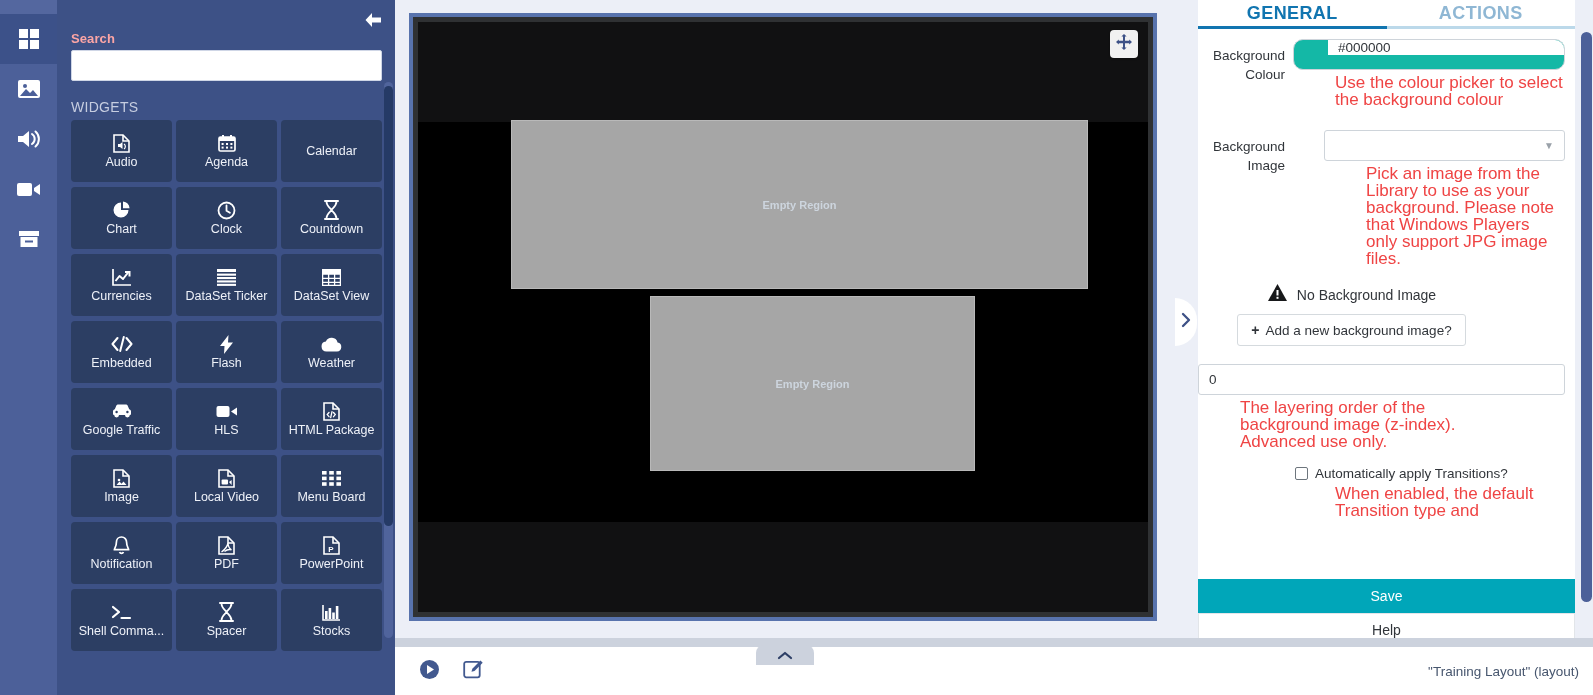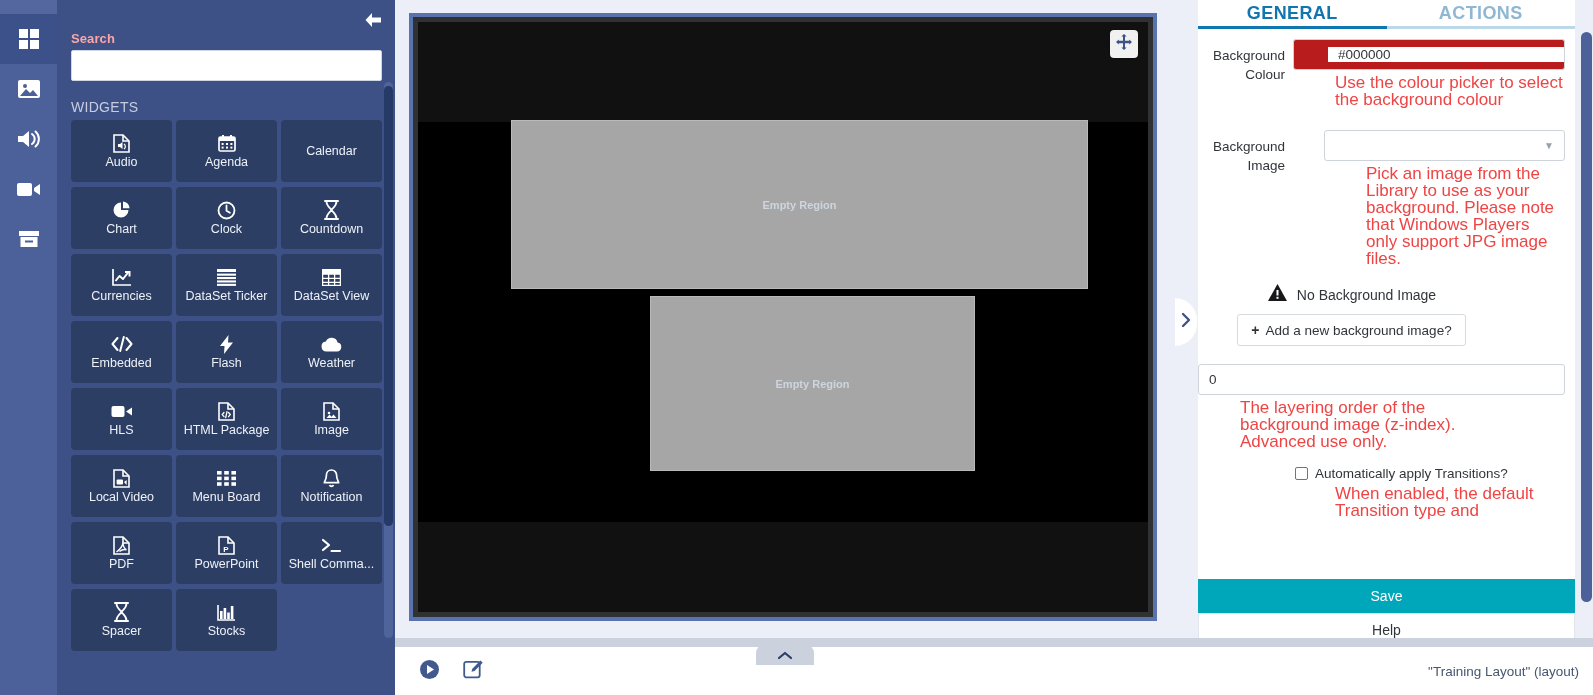--- a/index.html
+++ b/index.html
@@ -176,23 +176,23 @@
     position: relative;
   }
   .form-row { display: flex; margin-bottom: 2px; }
   .form-label {
     width: 95px; flex: 0 0 95px; text-align: right;
     font-size: 13.5px; color: #31353a; padding-top: 7px; padding-right: 8px;
     line-height: 19px;
   }
   .form-field { flex: 1 1 auto; }
   .color-input-wrap {
-    display: flex; align-items: center;
-    border: 1px solid #ced4da; border-radius: 3px; height: 31px;
-    background: #b91c1c; overflow: hidden;
+    display: flex; align-items: flex-start;
+    border: 1px solid #ced4da; border-radius: 10px; height: 31px;
+    background: #14b8a6; overflow: hidden;
   }
   .color-swatch { width: 34px; background: #000; cursor: pointer; flex: 0 0 34px; }
   .color-text {
     flex: 1; border: 0; outline: none; padding: 0 10px; font-size: 13.5px;
     color: #31353a; font-family: "Liberation Sans", sans-serif;
   }
   .help-text {
     font-size: 17px; color: #ef4444; line-height: 17px;
     padding: 4px 0 0 2px; max-width: 268px; margin-left: 40px;
   }
@@ -445,20 +445,32 @@
             </span>
             <span class="wlabel">Flash</span>
           </div>
           <div class="widget-tile">
             <span class="wicon">
               <svg width="22" height="15" viewBox="0 0 22 15">
                 <path d="M5.5 14.5a5 5 0 0 1-.6-9.96A6.2 6.2 0 0 1 16.6 5.4a4.6 4.6 0 0 1-.6 9.1z" fill="#fff"></path>
               </svg>
             </span>
             <span class="wlabel">Weather</span>
+          </div>
+          <div class="widget-tile">
+            <span class="wicon">
+              <svg width="22" height="14" viewBox="0 0 22 14">
+                <path d="M2 10V7.2C2 6 3 5.4 3.8 5.2L5.4 1.6C5.8.8 6.4.5 7.2.5h7.6c.8 0 1.4.3 1.8 1.1l1.6 3.6c.8.2 1.8.8 1.8 2V10a1 1 0 0 1-1 1H3a1 1 0 0 1-1-1z" fill="#fff"></path>
+                <circle cx="5.6" cy="11" r="2.4" fill="#fff"></circle>
+                <circle cx="16.4" cy="11" r="2.4" fill="#fff"></circle>
+                <circle cx="5.6" cy="8" r="1.2" fill="#2c3e63"></circle>
+                <circle cx="16.4" cy="8" r="1.2" fill="#2c3e63"></circle>
+              </svg>
+            </span>
+            <span class="wlabel">Google Traffic</span>
           </div>
           <div class="widget-tile">
             <span class="wicon">
               <svg width="22" height="15" viewBox="0 0 22 15">
                 <rect x="0.5" y="2" width="13" height="11" rx="2" fill="#fff"></rect>
                 <path d="M15 7.5l6-4v8z" fill="#fff"></path>
               </svg>
             </span>
             <span class="wlabel">HLS</span>
           </div>

